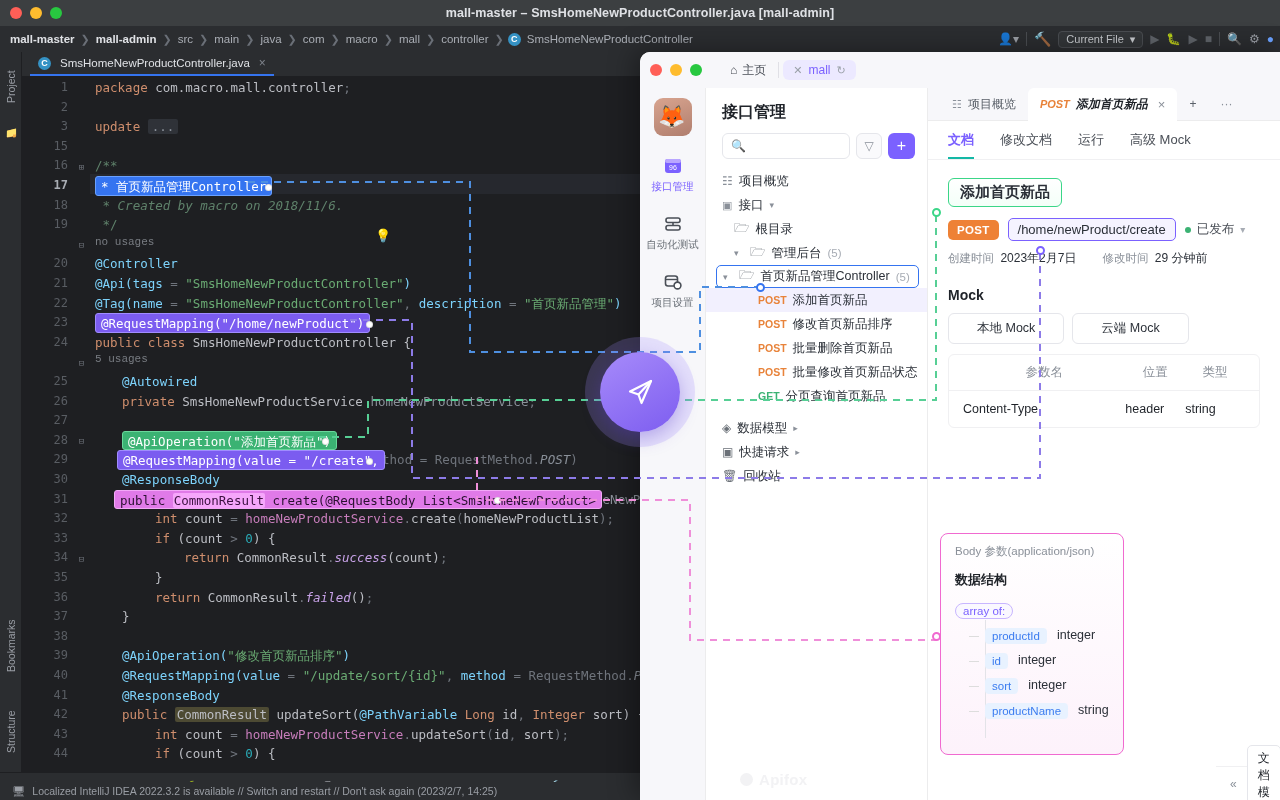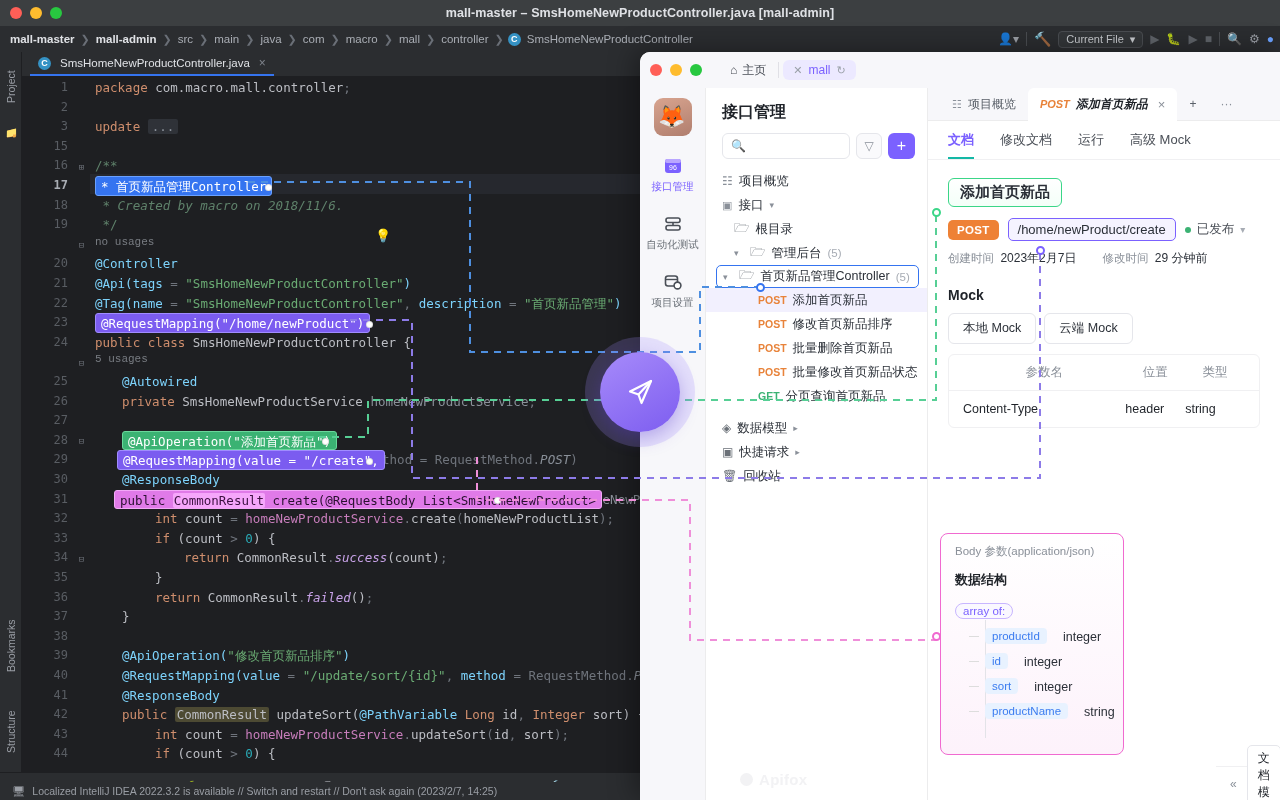--- a/index.html
+++ b/index.html
@@ -242,42 +242,42 @@
     padding: 3px 9px; font-size: 13px; color: #2b3038;
   }
   .pub { display: flex; align-items: center; gap: 6px; font-size: 12.5px; color: #4a4f57; }
   .gdot { width: 6px; height: 6px; border-radius: 50%; background: #3bb273; }
   .meta-row { margin-top: 9px; font-size: 11.5px; color: #8a9099; display: flex; gap: 26px; }
   .meta-row b { color: #2b3038; font-weight: normal; font-size: 12px; }
 
   .sec-title { font-size: 14px; font-weight: bold; color: #1f2329; margin-top: 20px; }
   .mock-btns { display: flex; gap: 8px; margin-top: 10px; }
   .mock-btn {
-    border: 1px solid #e5e6eb; border-radius: 6px; padding: 6px 14px;
+    border: 1px solid #e5e6eb; border-radius: 6px; padding: 6px 28px;
     font-size: 12.5px; color: #2b3038; background: #fff;
   }
 
   .param-table { margin-top: 10px; border: 1px solid #f0f0f2; border-radius: 6px; overflow: hidden; }
   .ptr { display: flex; align-items: center; height: 36px; padding: 0 14px; font-size: 12.5px; }
   .ptr.head { color: #8a9099; border-bottom: 1px solid #f0f0f2; text-align: center; }
   .pc1 { width: 190px; } .pc2 { width: 70px; } .pc3 { width: 70px; }
 
   .body-box {
     position: absolute; left: 12px; right: 156px; top: 445px; height: 222px;
     border: 1.5px solid #f06ad0; border-radius: 8px;
     background: linear-gradient(180deg,#fff 0%,#fdf2fb 100%);
     padding: 10px 14px;
   }
   .body-lbl { font-size: 11.5px; color: #8a9099; }
   .ds-title { font-size: 13px; font-weight: bold; margin-top: 12px; color: #1f2329; }
   .arr-tag {
     display: inline-block; margin-top: 14px; border: 1px solid #c8b6ff; border-radius: 8px;
     padding: 1px 7px; font-size: 11.5px; color: #7b61ff; background: #faf8ff;
   }
-  .field-row { display: flex; align-items: flex-end; gap: 16px; margin-top: 9px; padding-left: 30px; position: relative; }
+  .field-row { display: flex; align-items: flex-start; gap: 10px; margin-top: 9px; padding-left: 30px; position: relative; }
   .field-row::before {
     content: ""; position: absolute; left: 14px; top: 50%; width: 10px; height: 1px; background: #ddd;
   }
   .fname { background: #e8f2ff; color: #3b7cf0; font-size: 11.5px; padding: 2px 7px; border-radius: 4px; }
   .ftype { font-size: 12.5px; color: #2b3038; }
   .tree-spine { position: absolute; left: 44px; top: 86px; width: 1px; height: 118px; background: #e3e3e8; }
 
   .af-bottombar {
     position: absolute; left: 288px; right: 0; bottom: 0; height: 34px;
     background: #fff; border-top: 1px solid #f0f0f2;

